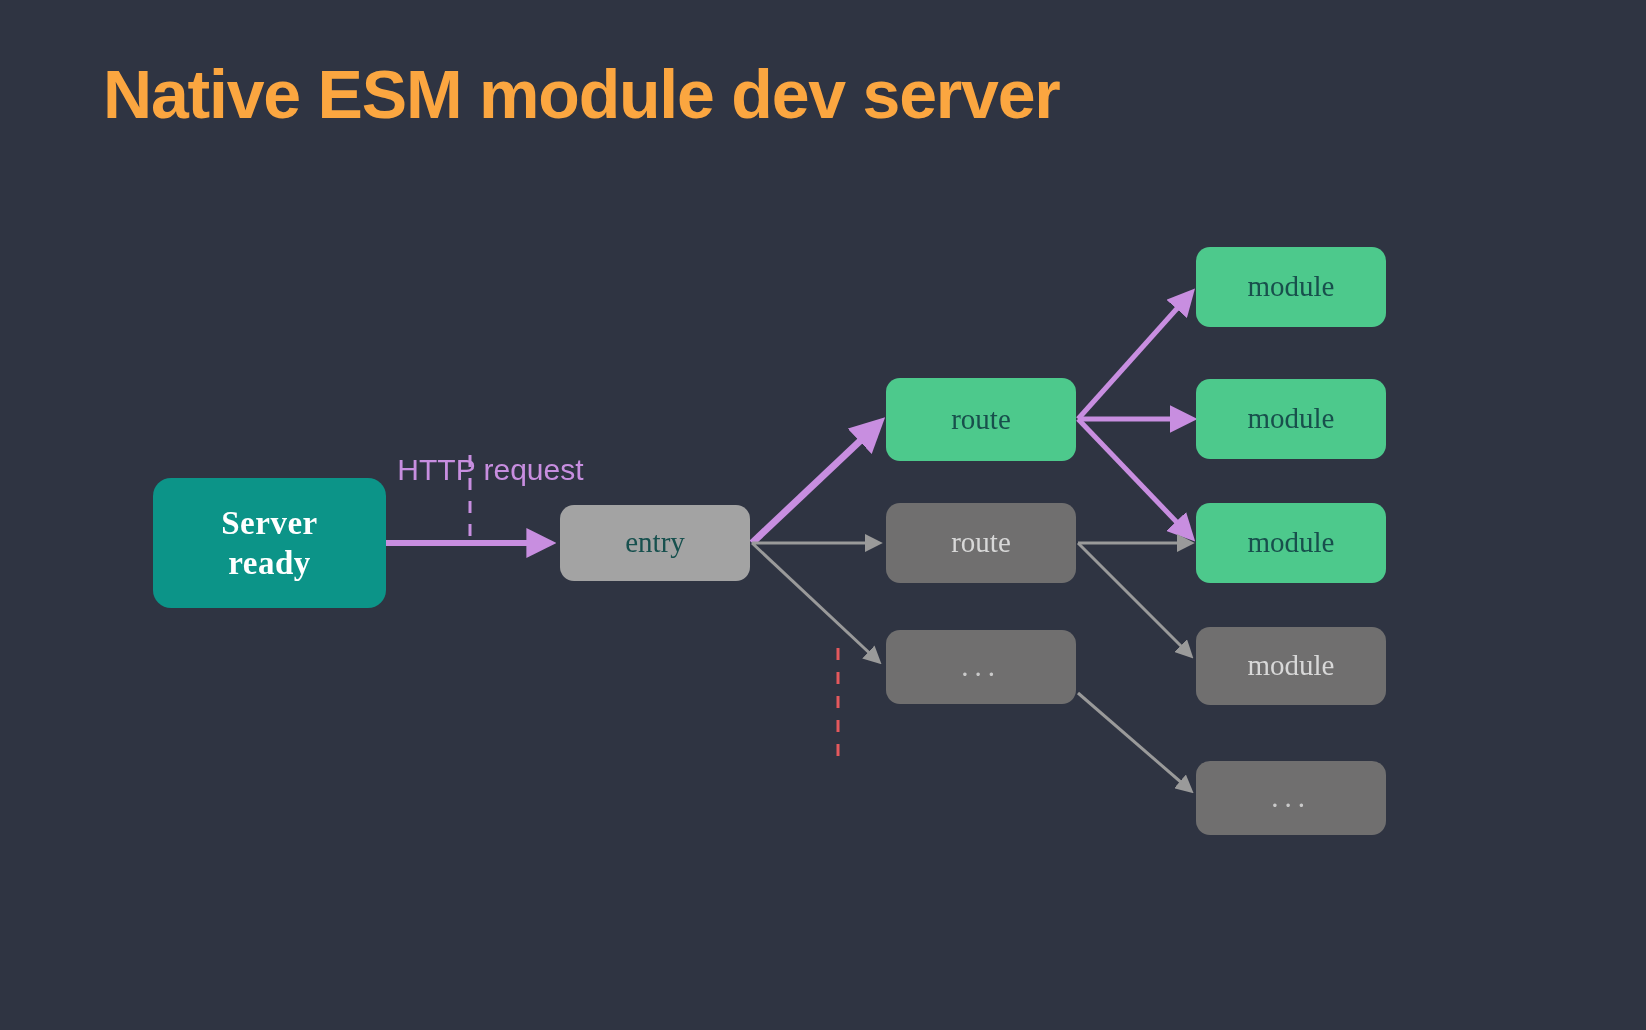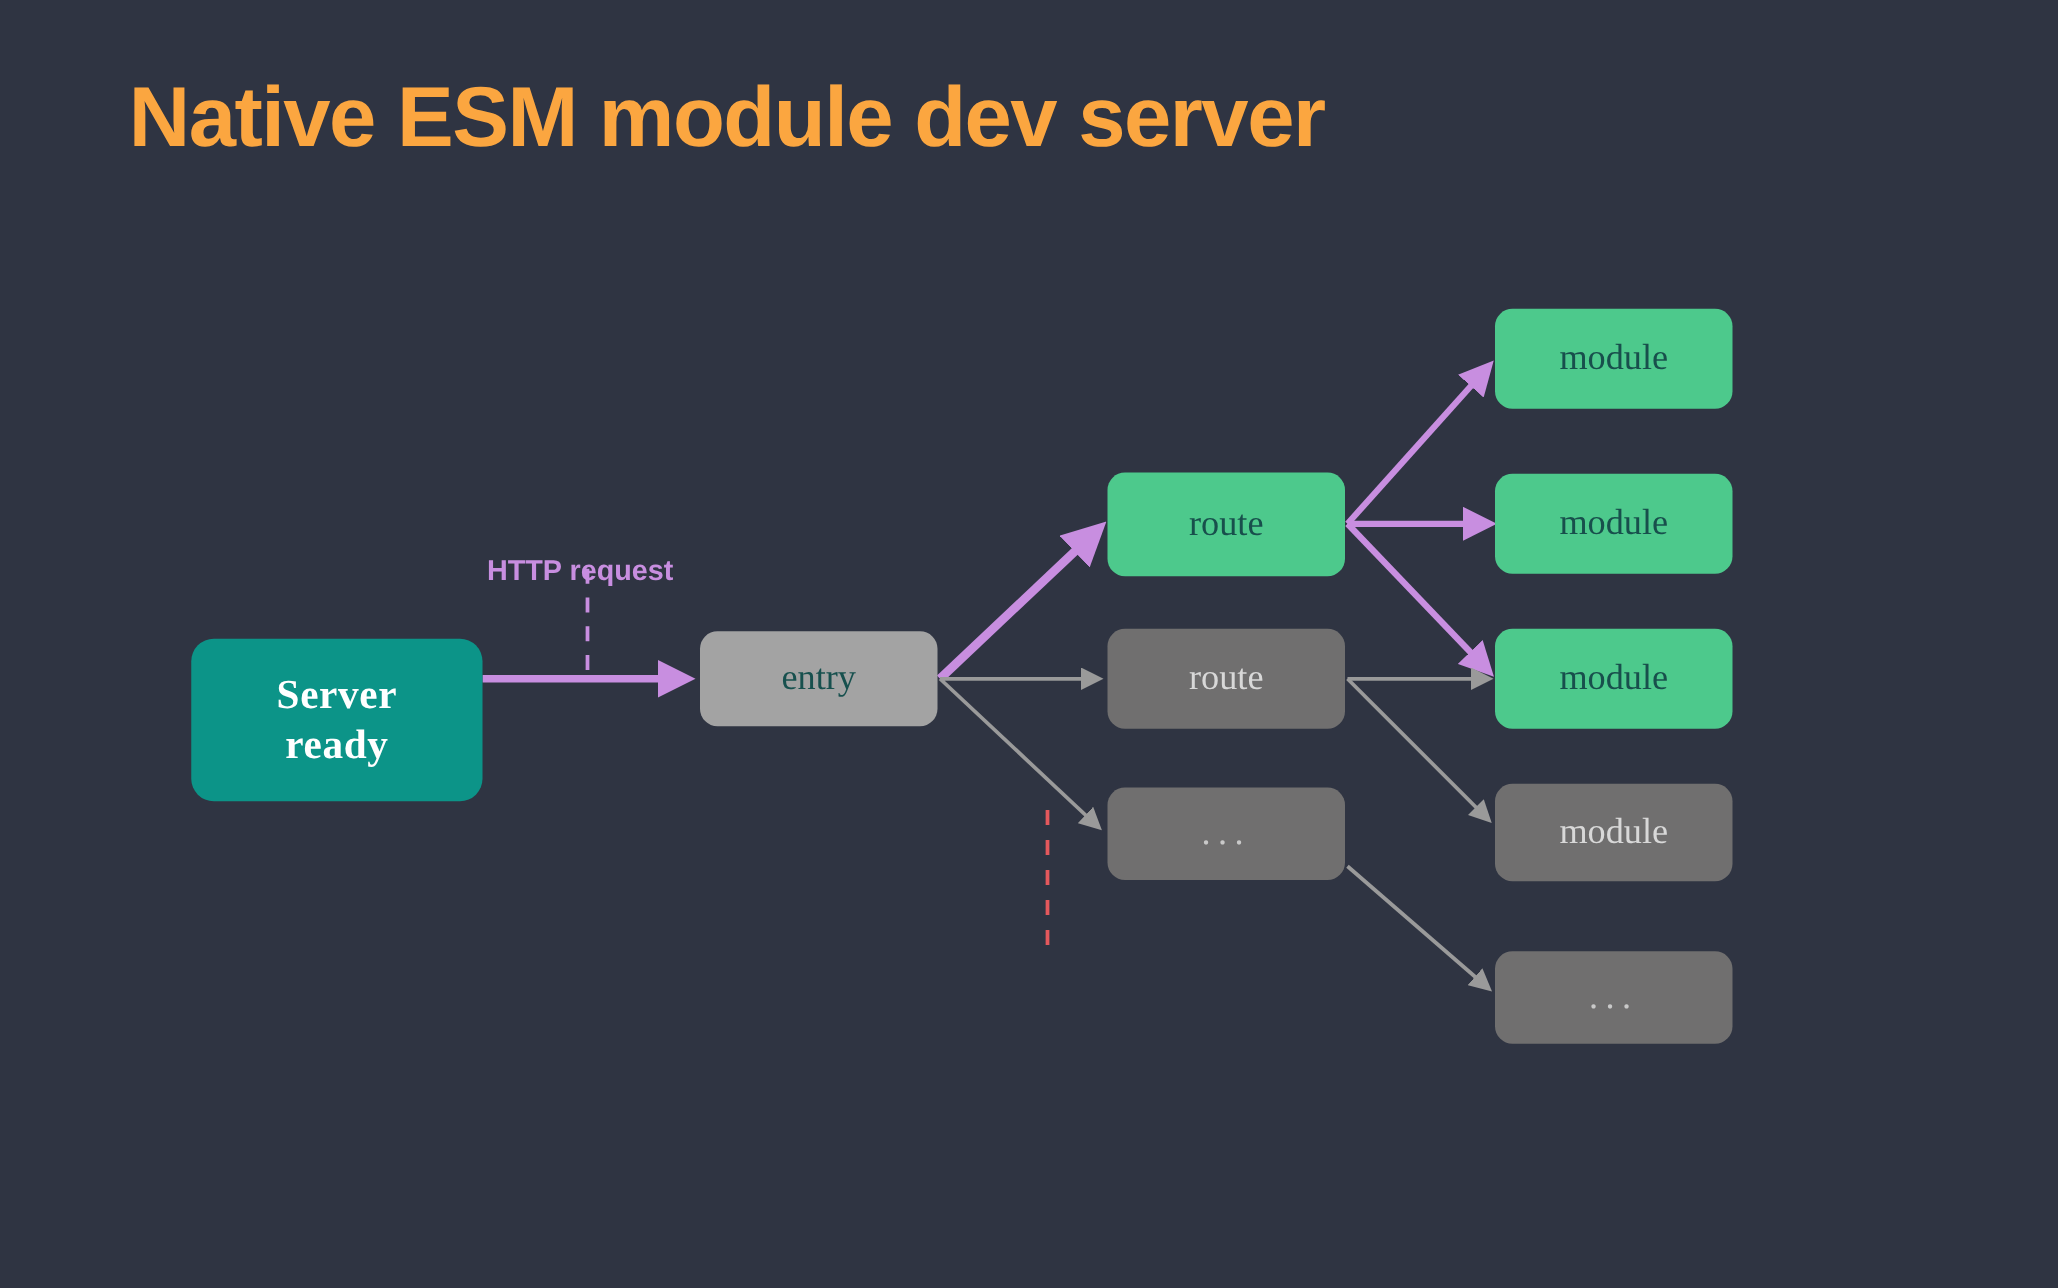--- a/index.html
+++ b/index.html
@@ -78,22 +78,21 @@
     letter-spacing: 6px;
   }
   .annot {
     position: absolute;
     font-family: "Liberation Sans", sans-serif;
     white-space: pre;
     line-height: 1.25;
   }
   .annot-http {
     color: #c88ee0;
-    font-size: 23px;
-    font-weight: bold;
+    font-size: 30px;
   }
   .annot-dyn {
     color: #e4585c;
     font-size: 30px;
   }
 </style>
 </head>
 <body>
 
 <div id="slide">
@@ -155,21 +154,21 @@
 
     <g>
       <line x1="470" y1="455" x2="470" y2="537" stroke="#c88ee0" stroke-width="3" stroke-dasharray="12 11"></line>
     </g>
 
     <g>
       <line x1="838" y1="648" x2="838" y2="757" stroke="#e4585c" stroke-width="3" stroke-dasharray="12 12"></line>
     </g>
   </svg>
 
-  <div class="node node-server" style="left:153px; top:478px; width:233px; height:130px;margin-top:33px;">
+  <div class="node node-server" style="left:153px; top:478px; width:233px; height:130px;">
     <span style="white-space:pre-line;">Server
 ready</span>
   </div>
 
   <div class="node node-entry" style="left:560px; top:505px; width:190px; height:76px;">
     <span>entry</span>
   </div>
 
   <div class="node node-green" style="left:886px; top:378px; width:190px; height:83px;">
     <span>route</span>

